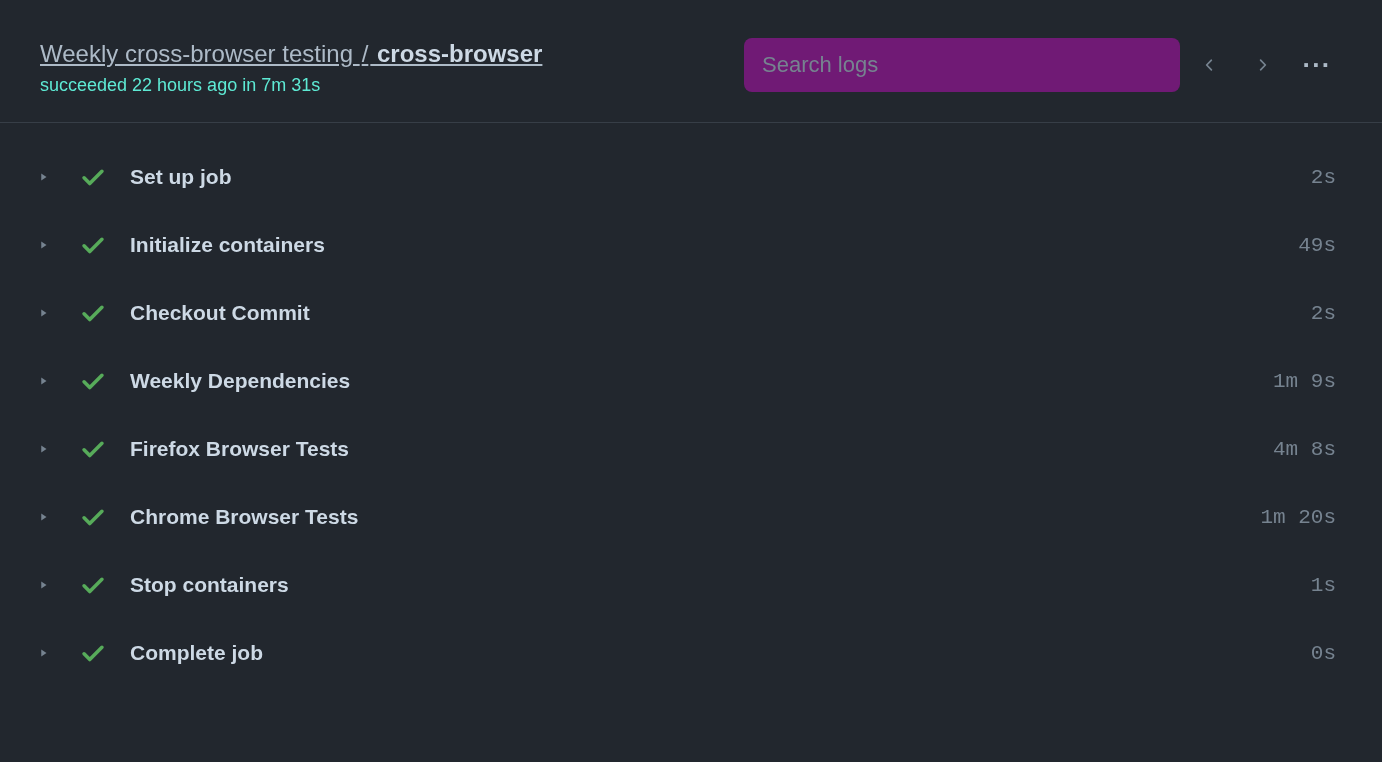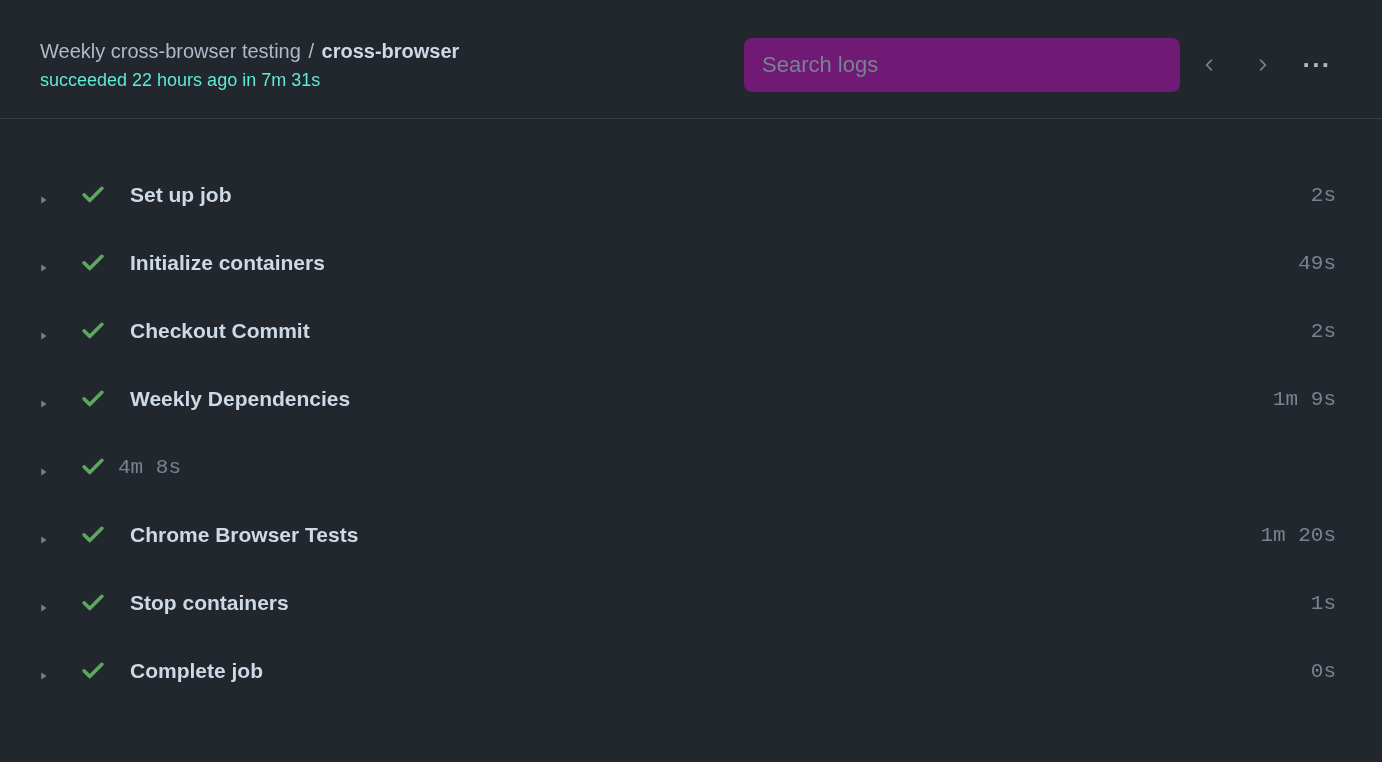--- a/index.html
+++ b/index.html
@@ -19,23 +19,24 @@
       display: flex;
       align-items: flex-start;
       justify-content: space-between;
       padding: 38px 40px 26px 40px;
       border-bottom: 1px solid #373e47;
     }
     .header-left {
       flex: 1;
     }
     .title-line {
-      font-size: 20px;
+      font-size: 24px;
       color: #adbac7;
       line-height: 1.3;
+      text-decoration: underline;
     }
     .title-workflow {
       font-weight: 400;
       color: #adbac7;
     }
     .title-sep {
       font-weight: 400;
       color: #adbac7;
       margin: 0 2px;
     }
@@ -92,21 +93,21 @@
       border-radius: 6px;
       font-size: 26px;
       letter-spacing: 1px;
       font-weight: bold;
     }
     .steps-list {
       padding: 20px 40px 20px 28px;
     }
     .step-row {
       display: flex;
-      align-items: flex-end;
+      align-items: center;
       height: 68px;
       cursor: pointer;
       border-radius: 6px;
     }
     .chevron-cell {
       width: 30px;
       display: flex;
       align-items: center;
       justify-content: center;
     }
@@ -229,20 +230,21 @@
       <div class="chevron-cell">
         <svg class="chevron-right-icon" width="14" height="14" viewBox="0 0 16 16" fill="currentColor">
           <path d="M6 4l6 4-6 4z"></path>
         </svg>
       </div>
       <div class="check-cell">
         <svg class="check-icon" width="26" height="26" viewBox="0 0 16 16" fill="none" stroke="currentColor" stroke-width="2.2" stroke-linecap="round" stroke-linejoin="round">
           <path d="M2.5 8.5l3.5 3.5L13.5 4.5"></path>
         </svg>
       </div>
+      <div class="step-name">Firefox Browser Tests</div>
       <div class="step-duration">4m 8s</div>
     </div>
     <div class="step-row">
       <div class="chevron-cell">
         <svg class="chevron-right-icon" width="14" height="14" viewBox="0 0 16 16" fill="currentColor">
           <path d="M6 4l6 4-6 4z"></path>
         </svg>
       </div>
       <div class="check-cell">
         <svg class="check-icon" width="26" height="26" viewBox="0 0 16 16" fill="none" stroke="currentColor" stroke-width="2.2" stroke-linecap="round" stroke-linejoin="round">

